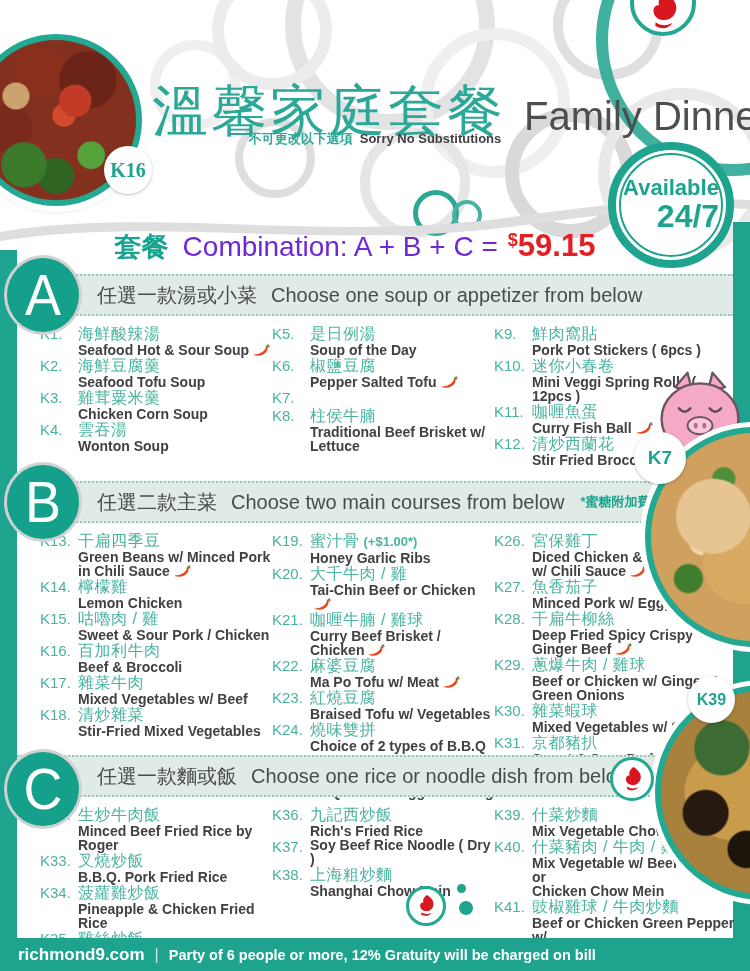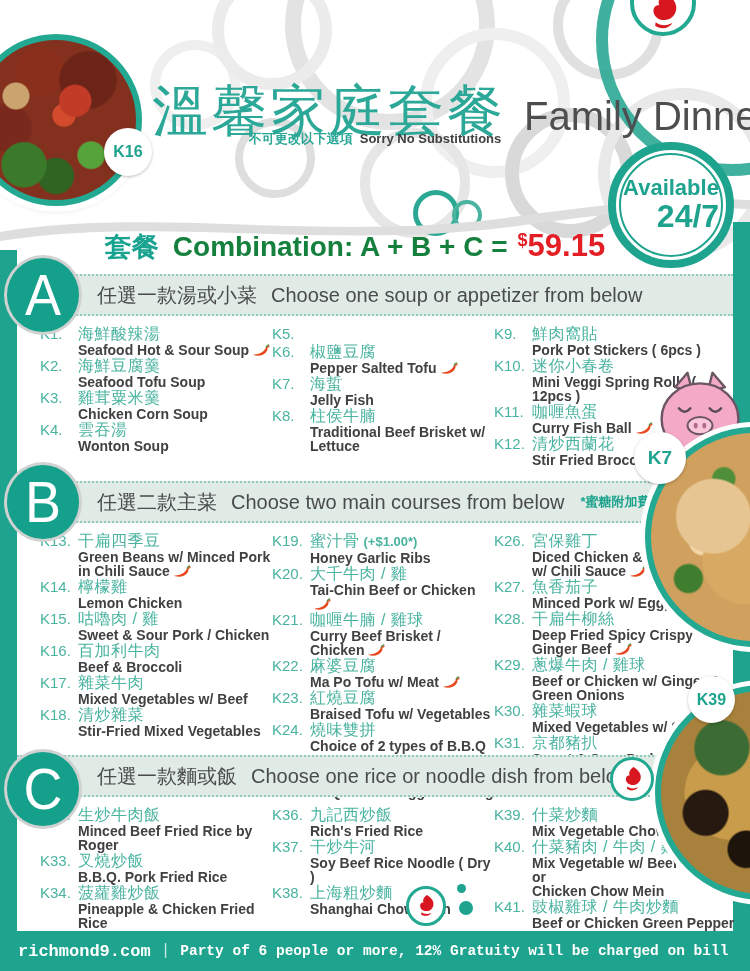--- a/index.html
+++ b/index.html
@@ -64,21 +64,21 @@
     background:
       radial-gradient(circle at 30% 28%,#3c6b33 0 13%,transparent 14%),
       radial-gradient(circle at 22% 60%,#26190f 0 11%,transparent 12%),
       radial-gradient(circle at 42% 78%,#1d140c 0 9%,transparent 10%),
       radial-gradient(circle at 52% 40%,#87a24a 0 9%,transparent 10%),
       radial-gradient(circle at 35% 50%,#c89c4a 0 28%,transparent 29%),
       #a8823c;}
 
   .badge-circle{position:absolute;background:#fff;border-radius:50%;color:#1ea38e;font-weight:bold;
     display:flex;align-items:center;justify-content:center;z-index:4;box-shadow:0 1px 3px rgba(0,0,0,.25);}
-  .badge-k16{left:104px;top:128px;width:48px;height:48px;font-size:16px;}
+  .badge-k16{left:104px;top:146px;width:48px;height:48px;font-size:20px;font-family:Liberation Serif, serif;}
   .badge-k7{left:634px;top:432px;width:52px;height:52px;font-size:19px;}
   .badge-k39{left:688px;top:676px;width:47px;height:47px;font-size:16px;}
 
   
   .badge247{position:absolute;left:608px;top:142px;width:126px;height:126px;background:#fff;
     border:8px solid #1ea38e;border-radius:50%;z-index:4;display:flex;flex-direction:column;
     align-items:center;justify-content:center;box-sizing:border-box;}
   .badge247::before{content:"";position:absolute;inset:3px;border:2px solid #1ea38e;border-radius:50%;}
   .badge247 .l1{color:#1ea38e;font-weight:bold;font-size:22px;line-height:1.1;}
   .badge247 .l2{color:#1ea38e;font-weight:bold;font-size:32px;line-height:1.05;margin-left:34px;}
@@ -90,21 +90,21 @@
   .logo-bandc{left:610px;top:757px;width:44px;height:44px;z-index:3;border-width:3px;align-items:center;}
   .logo-bottom{left:406px;top:886px;width:40px;height:40px;z-index:3;border-width:3px;align-items:center;}
   .logo-circle svg{width:70%;height:70%;}
   .dot{position:absolute;background:#1ea38e;border-radius:50%;z-index:3;}
   .dot1{left:457px;top:884px;width:9px;height:9px;}
   .dot2{left:459px;top:901px;width:14px;height:14px;}
 
   
   .combo{position:absolute;left:0;top:228px;width:750px;text-align:center;z-index:2;transform:translateX(-20px);white-space:nowrap;}
   .combo .zh{color:#17a390;font-size:27px;font-weight:bold;margin-right:14px;}
-  .combo .txt{color:#15803d;font-size:28px;font-weight:bold;margin-right:10px;}
+  .combo .txt{color:#6d28d9;font-size:28px;font-weight:normal;margin-right:10px;}
   .combo .cur{color:#e31e24;font-size:18px;font-weight:bold;vertical-align:10px;}
   .combo .price{color:#e31e24;font-size:31px;font-weight:bold;}
 
   
   .section{position:absolute;left:0;width:750px;z-index:2;}
   .section-a{top:274px;}
   .section-b{top:481px;}
   .section-c{top:755px;}
   .letter-circle{position:absolute;left:7px;top:-16px;width:72px;height:74px;background:#14a08b;border-radius:50%;
     box-shadow:0 0 0 3px #cfd2d1;display:flex;align-items:center;justify-content:center;z-index:3;}
@@ -129,22 +129,22 @@
   .item-zh{color:#49b3a0;font-size:16px;letter-spacing:.5px;}
   .item-note{color:#49b3a0;font-size:13px;font-weight:bold;margin-left:4px;}
   .en-line{display:block;line-height:14px;padding-bottom:0;}
   .item-en{color:#414042;font-weight:bold;font-size:14px;white-space:pre-line;margin-top:44px;}
   .chili{width:17px;height:13px;margin-left:4px;vertical-align:-2px;}
 
   
   .pig{position:absolute;left:652px;top:368px;width:96px;height:96px;z-index:3;}
 
   
-  .footer{position:absolute;left:0;bottom:0;width:750px;height:40px;background:#1ea38e;z-index:5;
-    display:flex;align-items:center;padding-left:18px;box-sizing:border-box;color:#fff;white-space:nowrap;font-family:Liberation Mono, monospace;}
+  .footer{position:absolute;left:0;bottom:0;width:750px;height:33px;background:#1ea38e;z-index:5;
+    display:flex;align-items:center;padding-left:18px;box-sizing:border-box;color:#fff;white-space:nowrap;}
   .footer .site{font-weight:bold;font-size:17px;}
   .footer .sep{margin:0 10px;opacity:.75;font-size:16px;font-weight:normal;}
   .footer .note{font-weight:bold;font-size:14.5px;}
 </style>
 </head>
 <body>
 
 <div class="page">
 
   <div class="bgc c1"></div>
@@ -236,39 +236,39 @@
     <span class="item-id">K4.</span>
     <span class="item-body">
       <span class="zh-line"><span class="item-zh">雲吞湯</span></span>
       <span class="en-line"><span class="item-en">Wonton Soup</span></span>
     </span>
   </div>
 </div>
           <div class="column">
   <div class="item">
     <span class="item-id">K5.</span>
+    <span class="item-body">
+      <span class="zh-line"><span class="item-zh">是日例湯</span></span>
+      <span class="en-line"><span class="item-en">Soup of the Day</span></span>
+    </span>
   </div>
 
   <div class="item">
     <span class="item-id">K6.</span>
     <span class="item-body">
       <span class="zh-line"><span class="item-zh">椒鹽豆腐</span></span>
       <span class="en-line"><span class="item-en">Pepper Salted Tofu</span><svg class="chili" viewBox="0 0 22 16">
                     <path d="M20 2 C21 1 22 2 21.3 3.2 C20.6 4.2 19.6 4.6 18.6 4.8 C19 5.8 18.8 7 18 8.6 C15.4 13.6 8.6 15.8 1.6 14.2 C0.4 13.9 0.5 13.3 1.6 13.2 C8 12.6 13.4 10.4 16.2 5.4 C16.6 4.6 16.8 4 16.9 3.4 C17.9 3.4 19.2 2.9 20 2 Z" fill="#e8481f"></path>
                     <path d="M17 3.6 C17.5 2.2 18.5 1 20.2 0.6" stroke="#4b8b3b" stroke-width="1.6" fill="none" stroke-linecap="round"></path>
                   </svg></span>
     </span>
   </div>
 
   <div class="item">
     <span class="item-id">K7.</span>
-    <span class="item-body">
-      <span class="zh-line"><span class="item-zh">海蜇</span></span>
-      <span class="en-line"><span class="item-en">Jelly Fish</span></span>
-    </span>
   </div>
 
   <div class="item">
     <span class="item-id">K8.</span>
     <span class="item-body">
       <span class="zh-line"><span class="item-zh">柱侯牛腩</span></span>
       <span class="en-line"><span class="item-en">Traditional Beef Brisket w/ Lettuce</span></span>
     </span>
   </div>
 </div>
@@ -552,21 +552,20 @@
     <span class="item-id">K36.</span>
     <span class="item-body">
       <span class="zh-line"><span class="item-zh">九記西炒飯</span></span>
       <span class="en-line"><span class="item-en">Rich's Fried Rice</span></span>
     </span>
   </div>
 
   <div class="item">
     <span class="item-id">K37.</span>
     <span class="item-body">
-      <span class="zh-line"><span class="item-zh">干炒牛河</span></span>
       <span class="en-line"><span class="item-en">Soy Beef Rice Noodle ( Dry )</span></span>
     </span>
   </div>
 
   <div class="item">
     <span class="item-id">K38.</span>
     <span class="item-body">
       <span class="zh-line"><span class="item-zh">上海粗炒麵</span></span>
       <span class="en-line"><span class="item-en">Shanghai Chow Mein</span></span>
     </span>

